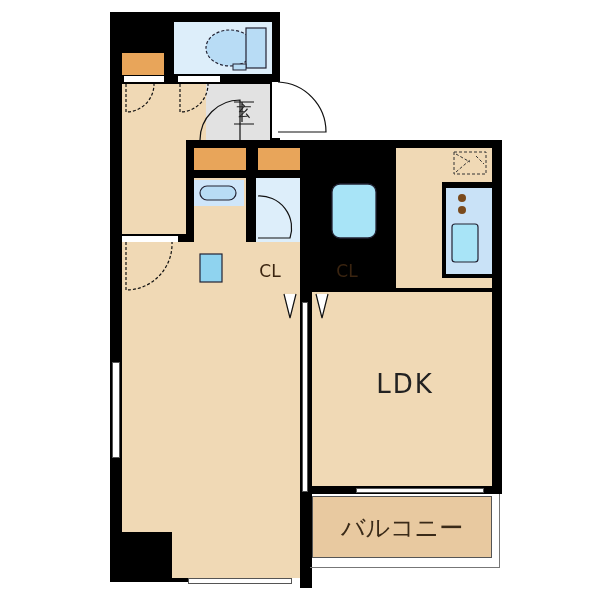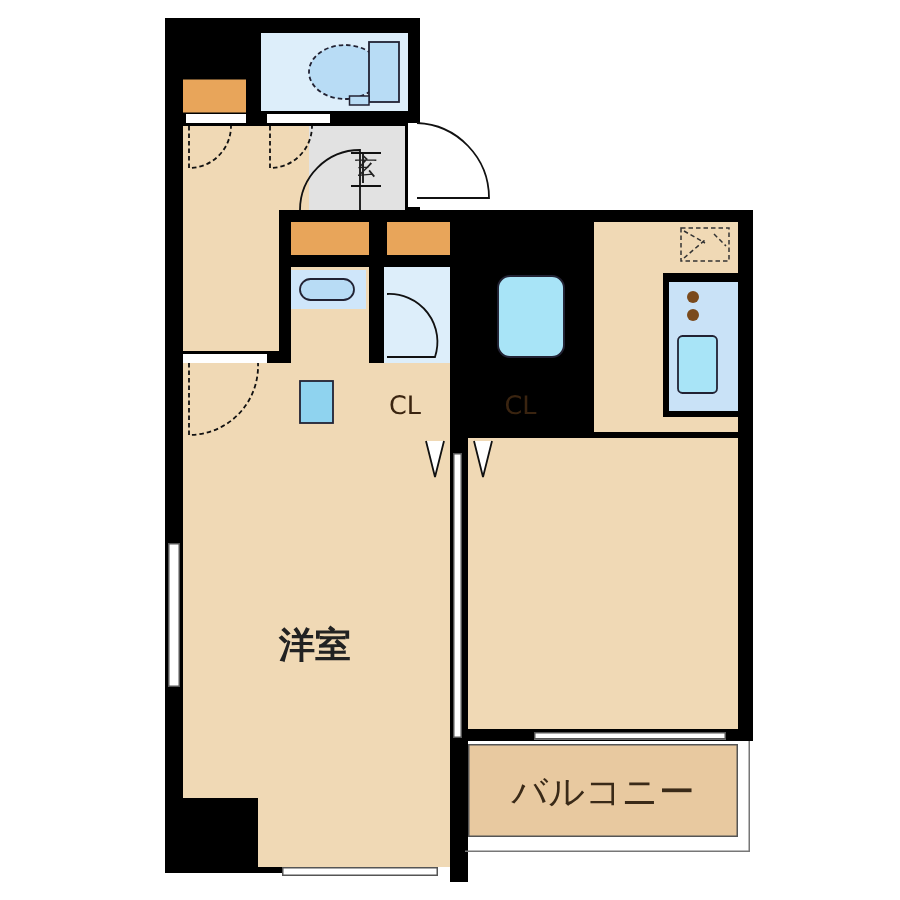--- a/index.html
+++ b/index.html
@@ -108,15 +108,15 @@
     </g>
 
     <g stroke="#111" stroke-width="1.2" fill="none">
       <path d="M234 102 L254 102 M242 102 L242 122 M234 124 L254 124"></path>
     </g>
   </svg>
 
   <div class="label" style="left:232px;top:100px;width:24px;height:22px;font-size:15px;">玄</div>
   <div class="label" style="left:238px;top:256px;width:64px;height:30px;font-size:17px;color:#3a2410;">CL</div>
   <div class="label" style="left:310px;top:256px;width:74px;height:30px;font-size:17px;color:#3a2410;">CL</div>
-  <div class="label" style="left:150px;top:410px;width:120px;height:40px;font-size:24px;font-weight:bold;">洋室</div>
+  <div class="label" style="left:340px;top:364px;width:130px;height:40px;font-size:26px;letter-spacing:2px;">LDK</div>
   <div class="label" style="left:312px;top:508px;width:180px;height:40px;font-size:24px;color:#3a2a18;">バルコニー</div>
 </div>
 
 </body></html>

